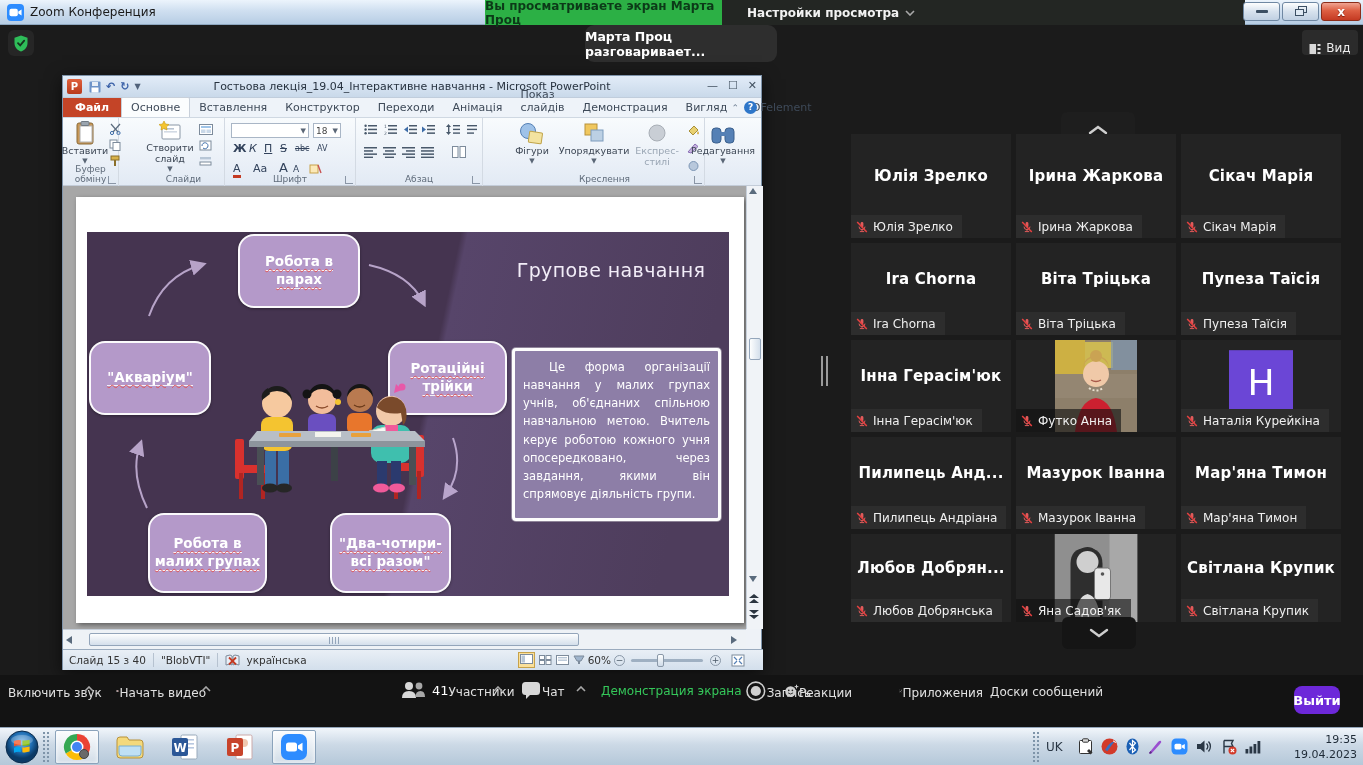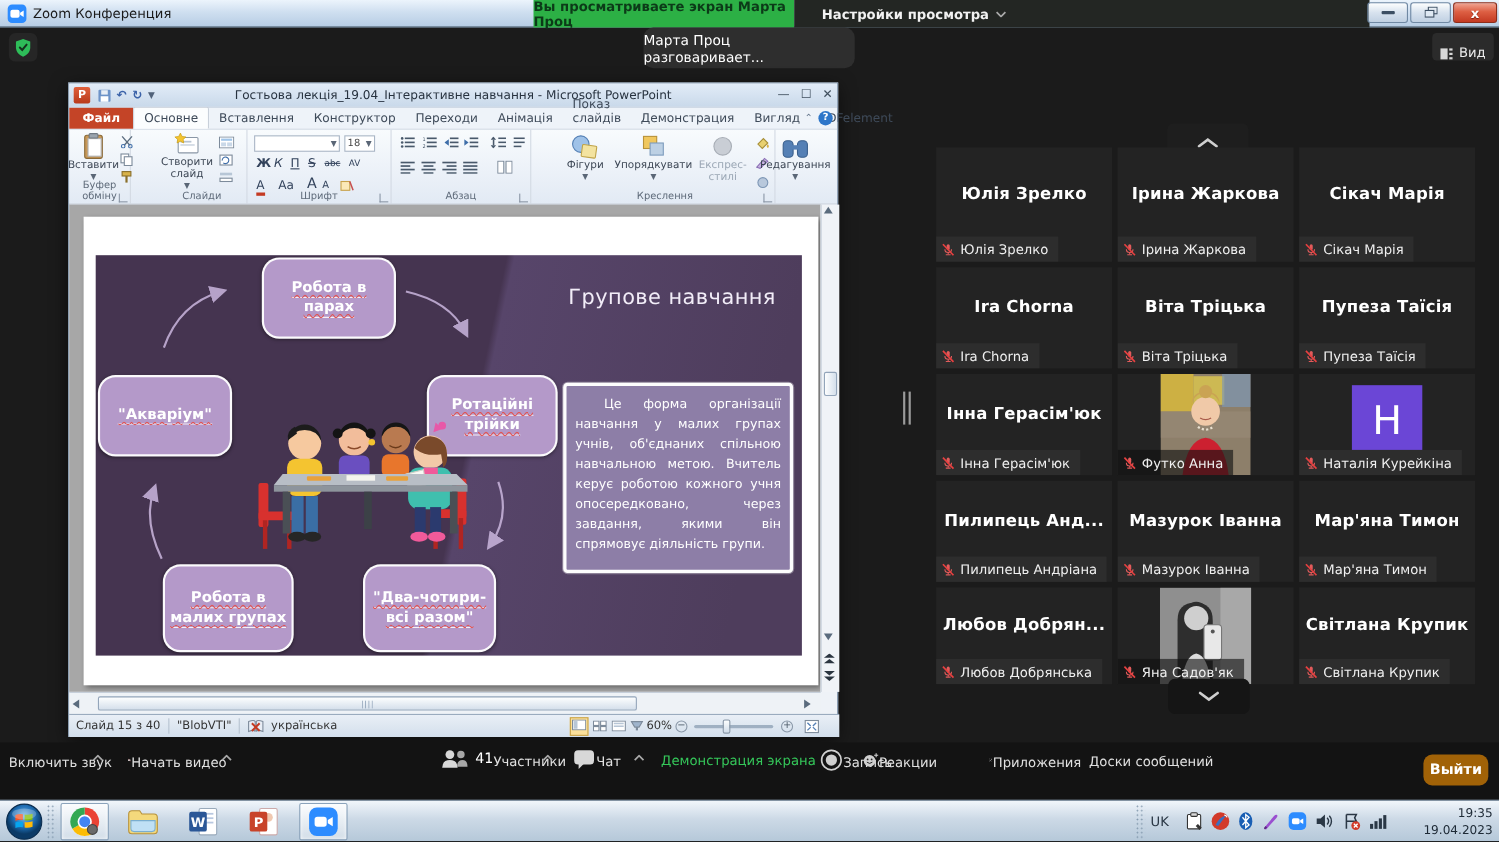--- a/index.html
+++ b/index.html
@@ -10,21 +10,21 @@
   .flex{display:flex;align-items:center}
 
   
   .titlebar{left:0;top:0;width:1363px;height:25px;background:linear-gradient(#ecf4fc,#cfdff0 45%,#b7cde4);border-bottom:1px solid #8ea7c0}
   .zoom-logo{left:7px;top:4px;width:17px;height:17px;border-radius:4px;background:#2d8cff}
   .title-text{left:30px;top:5px;font-size:12px;color:#1a1a1a}
   .winbtn{top:2px;width:37px;height:19px;border:1px solid #6f88a3;border-radius:3px;background:linear-gradient(#fdfefe,#d7e2ee 50%,#c0d0e2);display:flex;align-items:center;justify-content:center}
   .winbtn.close{background:linear-gradient(#f0a492,#dd5f43 45%,#c43a22);border-color:#8c2d1a}
   .green-banner{left:485px;top:0;width:237px;height:25px;background:#2cb045;color:#0c3a18;font-size:12px;font-weight:bold;display:flex;align-items:center;justify-content:center}
   .viewopts{left:722px;top:0;width:523px;height:25px;background:#232623;color:#f2f2f2;font-size:12px;font-weight:bold;display:flex;align-items:center}
-  .tooltip{left:585px;top:25px;width:192px;height:37px;background:#2e2e2e;border-radius:9px;color:#fff;font-size:12.5px;font-weight:normal;display:flex;align-items:center;justify-content:center}
+  .tooltip{left:585px;top:25px;width:192px;height:37px;background:#2e2e2e;border-radius:9px;color:#fff;font-size:12.5px;font-weight:bold;display:flex;align-items:center;justify-content:center}
   .shield-btn{left:8px;top:30px;width:26px;height:26px;border-radius:6px;background:#262626;display:flex;align-items:center;justify-content:center}
   .view-btn{left:1302px;top:30px;width:56px;height:25px;border-radius:4px;background:#2b2b2b;color:#ececec;font-size:12px;display:flex;align-items:flex-end;justify-content:center;gap:5px}
 
   
   #ppt{left:62px;top:75px;width:700px;height:595px;background:#eef2f7;border:1px solid #7e93aa;box-shadow:0 4px 16px rgba(0,0,0,.6)}
   .ppt-titlebar{left:0;top:0;width:100%;height:22px;background:linear-gradient(#e2ecf8,#c9d9ea);border-bottom:1px solid #c0cddc;display:flex;align-items:center}
   .ppt-logo{width:15px;height:15px;margin-left:4px;border-radius:2px;background:linear-gradient(#e0603c,#b93a1c);color:#fff;font-size:10px;font-weight:bold;display:flex;align-items:center;justify-content:center}
   .qat{display:flex;align-items:center;gap:5px;margin-left:7px;font-size:11px;color:#33557e}
   .ppt-title{position:absolute;left:0;right:0;top:4px;text-align:center;font-size:11px;color:#27323f}
   .ppt-ctl{display:flex;position:absolute;right:4px;top:3px;gap:10px;color:#41505f;font-size:11px}
@@ -62,21 +62,21 @@
   .pname{position:absolute;inset:0 0 20px 0;display:flex;align-items:center;justify-content:center;color:#fff;font-size:15px;font-weight:bold;letter-spacing:.2px;text-align:center}
   .tag{position:absolute;left:0;bottom:0;height:23px;display:flex;align-items:center;gap:5px;padding:0 9px 0 5px;font-size:12px;color:#f0f0f0;background:#2d2d2d}
   .tag.overphoto{background:rgba(16,16,16,.62)}
   .photo-wrap{position:absolute;left:50%;top:0;transform:translateX(-50%);height:100%}
   .chevbar{border-radius:6px;background:#1e1e1e;display:flex;align-items:center;justify-content:center}
 
   
   .toolbar{left:0;top:675px;width:1363px;height:52px;background:#131313}
   .tb-item{position:absolute;display:flex;flex-direction:row;align-items:center;color:#e0e0e0;font-size:12px}
   .tb-label{margin-top:3px;white-space:nowrap}
-  .leave{left:1294px;top:11px;width:59px;height:28px;background:#a16207;border-radius:8px;color:#fff;font-size:13px;font-weight:bold;display:flex;align-items:center;justify-content:center}
+  .leave{left:1294px;top:11px;width:46px;height:28px;background:#6d28d9;border-radius:8px;color:#fff;font-size:13px;font-weight:bold;display:flex;align-items:center;justify-content:center}
   .green{color:#35c75a}
 
   
   .taskbar{left:0;top:727px;width:1363px;height:38px;background:linear-gradient(#f1f6fb,#ccd9e6 45%,#b5c8d9);border-top:1px solid #93a6ba}
   .grip{width:9px;height:32px;background-image:radial-gradient(#7e94a9 26%,transparent 30%);background-size:4px 4px}
   .appbox{position:absolute;top:2px;width:44px;height:34px;display:flex;align-items:center;justify-content:center}
   .appbox.hl{background:linear-gradient(rgba(255,255,255,.75),rgba(255,255,255,.35));border:1px solid #8ba3bb;border-radius:2px;box-shadow:inset 0 0 4px rgba(255,255,255,.9)}
   .trayicons{position:absolute;display:flex;align-items:center;gap:8px}
   .clock{position:absolute;right:6px;top:4px;text-align:right;font-size:11px;color:#1e2a36;line-height:15px}
 </style>

